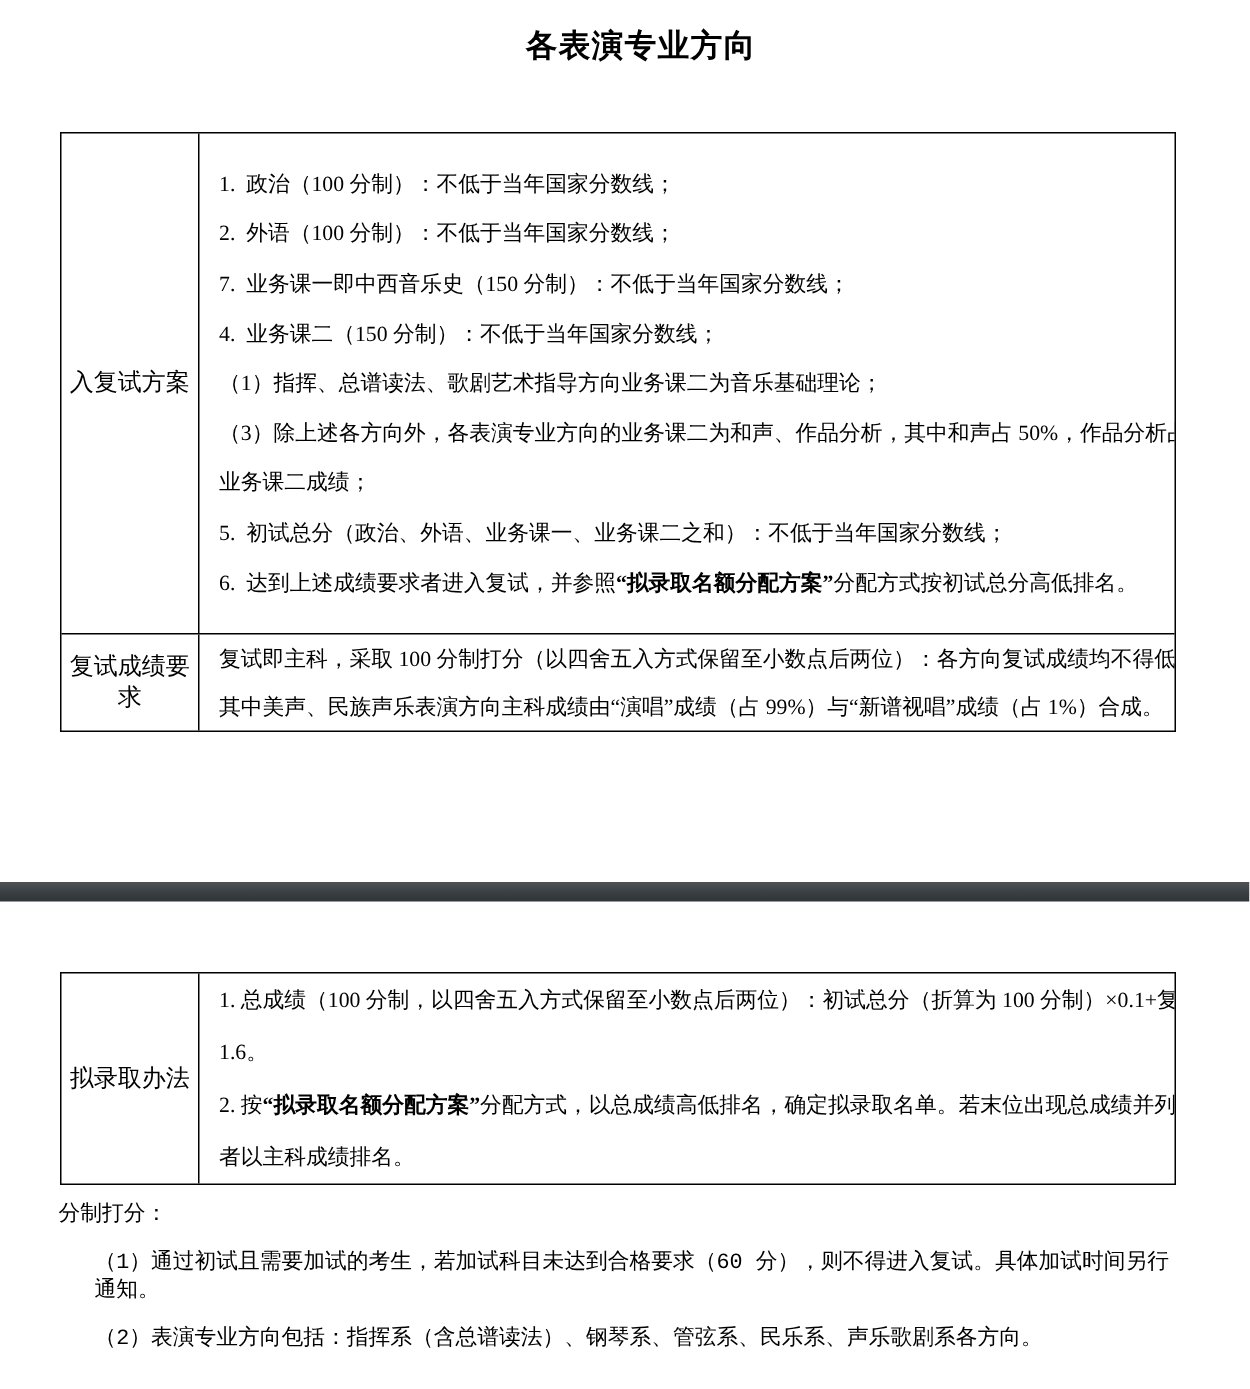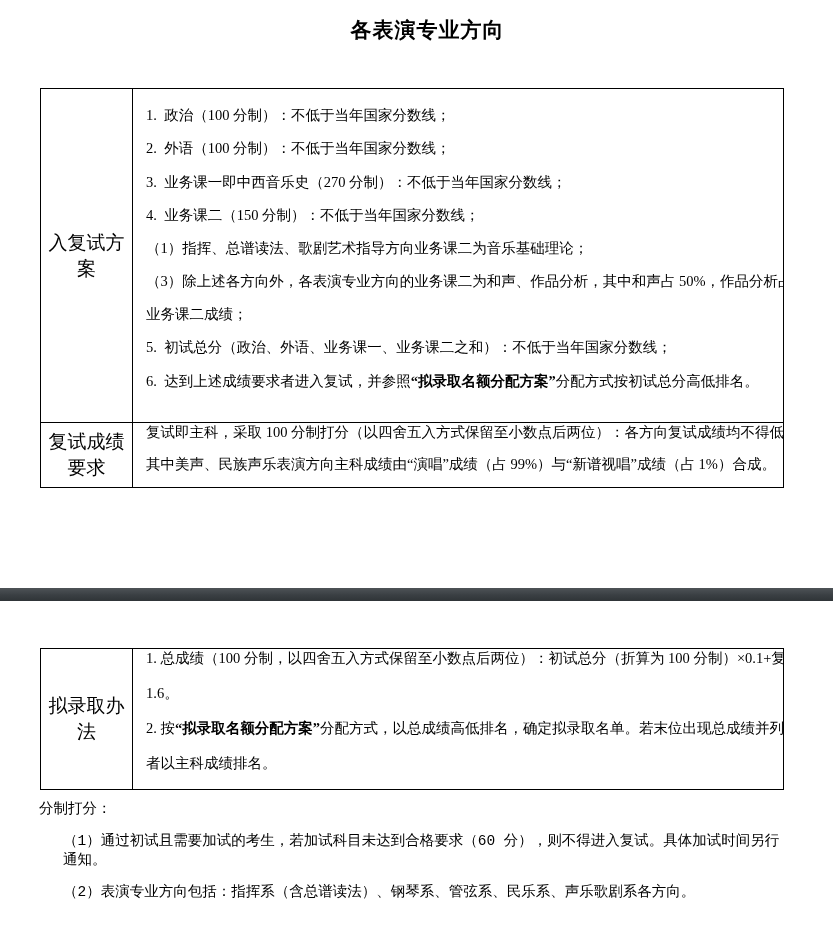--- a/index.html
+++ b/index.html
@@ -42,40 +42,40 @@
     box-sizing: border-box;
   }
   .trow:last-child { border-bottom: none; }
   .label-cell {
     flex: 0 0 92px;
     width: 92px;
     border-right: 1px solid #000;
     display: flex;
     align-items: center;
     justify-content: center;
-    font-size: 19px;
+    font-size: 16px;
     box-sizing: border-box;
     text-align: center;
   }
   .content-cell {
     flex: 1;
     display: flex;
     flex-direction: column;
     justify-content: center;
     padding-left: 13px;
     padding-right: 6px;
     font-size: 14.5px;
     box-sizing: border-box;
     overflow: hidden;
   }
   .content-cell p {
     margin: 0;
     height: var(--lh);
     display: flex;
-    align-items: flex-start;
+    align-items: center;
     white-space: pre;
   }
   .lh33 { --lh: 33.2px; }
   .lh35 { --lh: 35.5px; }
   .divider {
     position: absolute;
     top: 588px;
     left: 0;
     width: 833px;
     height: 13px;
@@ -101,21 +101,21 @@
 <body>
 
 <h1 class="title">各表演专业方向</h1>
 
 <div class="table t1">
   <div class="trow" style="height:334px">
     <div class="label-cell">入复试方案</div>
     <div class="content-cell lh33">
         <p><span>1.  政治（100 分制）：不低于当年国家分数线；</span></p>
         <p><span>2.  外语（100 分制）：不低于当年国家分数线；</span></p>
-        <p><span>3.  业务课一即中西音乐史（270 分制）：不低于当年国家分数线；</span></p>
+        <p><span>7.  业务课一即中西音乐史（150 分制）：不低于当年国家分数线；</span></p>
         <p><span>4.  业务课二（150 分制）：不低于当年国家分数线；</span></p>
         <p><span>（1）指挥、总谱读法、歌剧艺术指导方向业务课二为音乐基础理论；</span></p>
         <p><span>（3）除上述各方向外，各表演专业方向的业务课二为和声、作品分析，其中和声占 50%，作品分析占 50%，合成</span></p>
         <p><span>业务课二成绩；</span></p>
         <p><span>5.  初试总分（政治、外语、业务课一、业务课二之和）：不低于当年国家分数线；</span></p>
         <p><span>6.  达到上述成绩要求者进入复试，并参照</span><span style="font-weight: bold;">“拟录取名额分配方案”</span><span>分配方式按初试总分高低排名。</span></p>
       </div>
   </div>
   <div class="trow" style="height:64px">
     <div class="label-cell">复试成绩要求</div>

